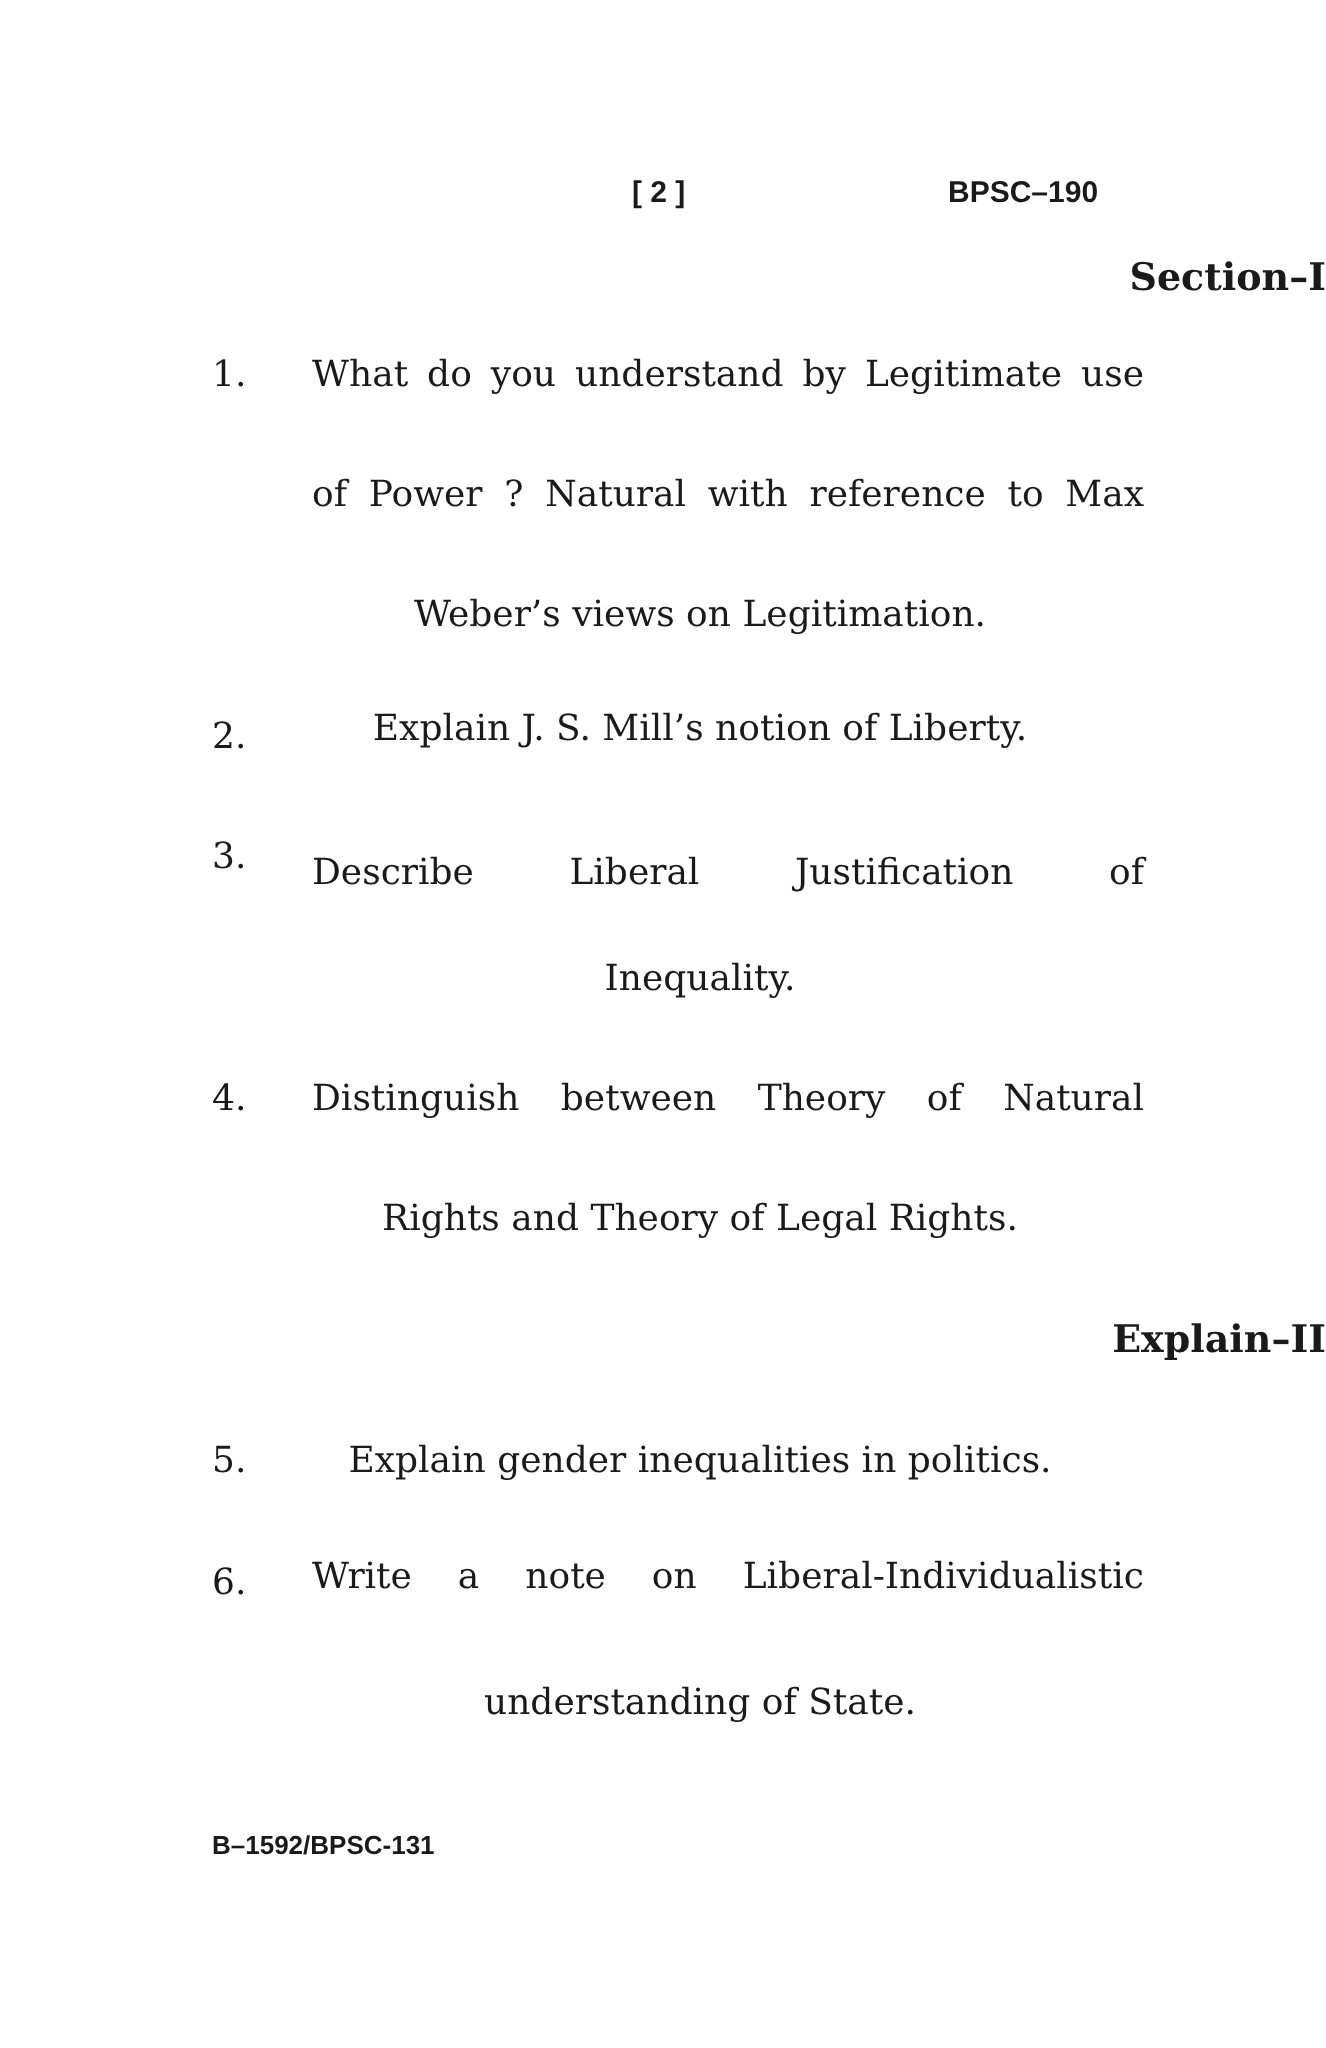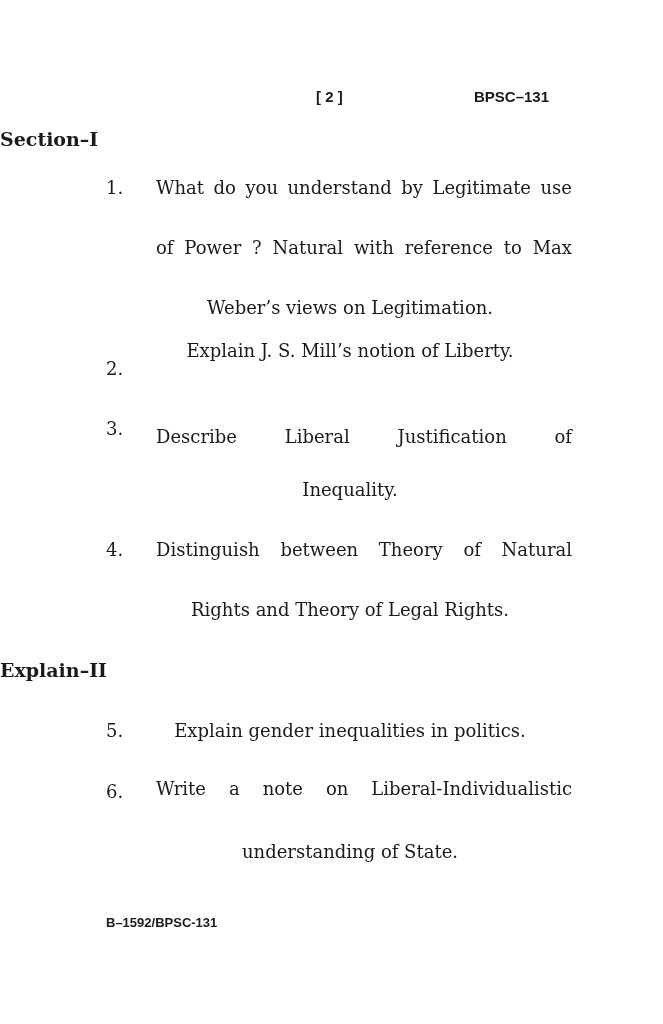--- a/index.html
+++ b/index.html
@@ -1,45 +1,45 @@
 <!DOCTYPE html>
 <html><head>
 <meta charset="utf-8">
 <style>
   html, body { margin: 0; padding: 0; background: #ffffff; }
   body { width: 663px; height: 1024px; position: relative; overflow: hidden; color: #1a1a1a; }
   .hdr { position: absolute; top: 88px; font-family: "Liberation Sans", sans-serif; font-weight: bold; font-size: 15px; }
   .hdr-page { left: 316px; }
   .hdr-code { left: 474px; }
-  .section { position: absolute; left: 0; width: 663px; text-align: left; font-family: "DejaVu Serif", serif; font-weight: bold; font-size: 19px; }
+  .section { position: absolute; left: 0; width: 663px; text-align: right; font-family: "DejaVu Serif", serif; font-weight: bold; font-size: 19px; }
   .q-num { position: absolute; left: 106px; font-family: "DejaVu Serif", serif; font-size: 18px; }
   .line { position: absolute; left: 142px; width: 416px; font-family: "DejaVu Serif", serif; font-size: 18px; white-space: nowrap; text-align: center; }
   .justify { text-align: justify; text-align-last: justify; margin-left: 14px; }
   .footer { position: absolute; left: 106px; top: 915px; font-family: "Liberation Sans", sans-serif; font-weight: bold; font-size: 13px; }
 </style>
 </head>
 <body>
 
 <div>
   <span class="hdr hdr-page">[ 2 ]</span>
-  <span class="hdr hdr-code">BPSC–131</span>
+  <span class="hdr hdr-code">BPSC–190</span>
 </div>
 
 <div class="section" style="top:128px">Section–I</div>
 
 <div>
   <span class="q-num" style="top:177px">1.</span>
   <div class="line justify" style="top:177px">What do you understand by Legitimate use</div>
   <div class="line justify" style="top:237px">of Power ? Natural with reference to Max</div>
   <div class="line" style="top:297px">Weber’s views on Legitimation.</div>
 </div>
 
 <div>
   <span class="q-num" style="top:358px">2.</span>
-  <div class="line" style="top:340px">Explain J. S. Mill’s notion of Liberty.</div>
+  <div class="line" style="top:354px">Explain J. S. Mill’s notion of Liberty.</div>
 </div>
 
 <div>
   <span class="q-num" style="top:418px">3.</span>
   <div class="line justify" style="top:426px">Describe Liberal Justification of</div>
   <div class="line" style="top:479px">Inequality.</div>
 </div>
 
 <div>
   <span class="q-num" style="top:539px">4.</span>

